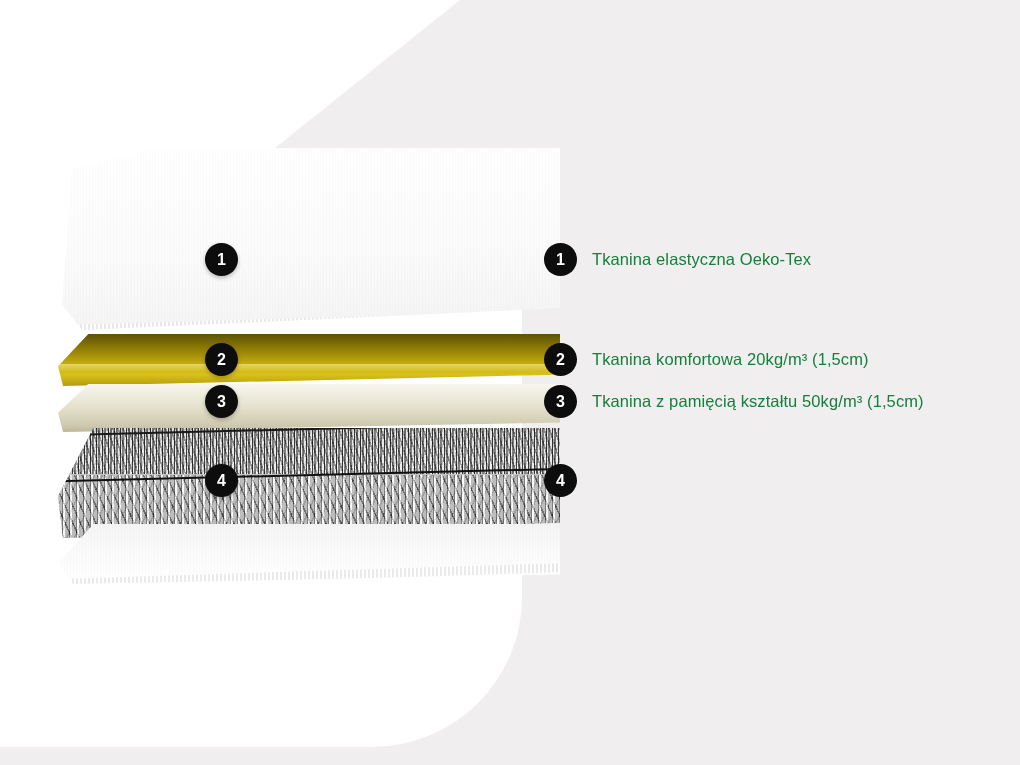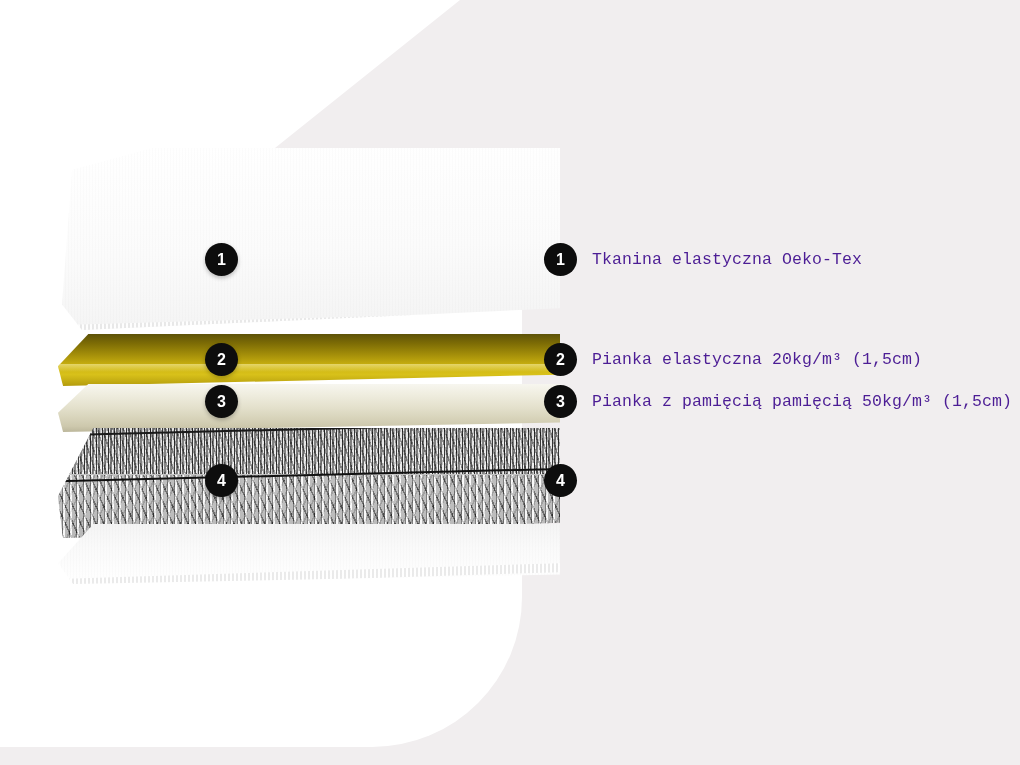--- a/index.html
+++ b/index.html
@@ -209,23 +209,23 @@
   }
   .legend-item .badge.on-legend{
     position:relative;
     width:33px; height:33px;
     min-width:33px;
     font-size:16px;
     left:auto; top:auto;
   }
   .legend-label{
     font-size:16.5px;
-    color:#4c1d95;
+    color:#15803d;
     letter-spacing:.1px;
-    font-family:Liberation Mono, monospace;
+    font-family:Liberation Sans, sans-serif;
   }
   .li1{ left:4px; top:243px; }
   .li2{ left:4px; top:343px; }
   .li3{ left:4px; top:385px; }
   .li4{ left:4px; top:464px; }
 </style>
 </head>
 <body>
 
 <div id="stage">
@@ -266,26 +266,26 @@
 
   <div class="legend">
 
     <div class="legend-item li1">
       <span class="badge on-legend">1</span>
       <span class="legend-label">Tkanina elastyczna Oeko-Tex</span>
     </div>
 
     <div class="legend-item li2">
       <span class="badge on-legend">2</span>
-      <span class="legend-label">Pianka elastyczna 20kg/m³ (1,5cm)</span>
+      <span class="legend-label">Tkanina komfortowa 20kg/m³ (1,5cm)</span>
     </div>
 
     <div class="legend-item li3">
       <span class="badge on-legend">3</span>
-      <span class="legend-label">Pianka z pamięcią pamięcią 50kg/m³ (1,5cm)</span>
+      <span class="legend-label">Tkanina z pamięcią kształtu 50kg/m³ (1,5cm)</span>
     </div>
 
     <div class="legend-item li4">
       <span class="badge on-legend">4</span>
     </div>
 
   </div>
 </div>
 
 </body></html>

